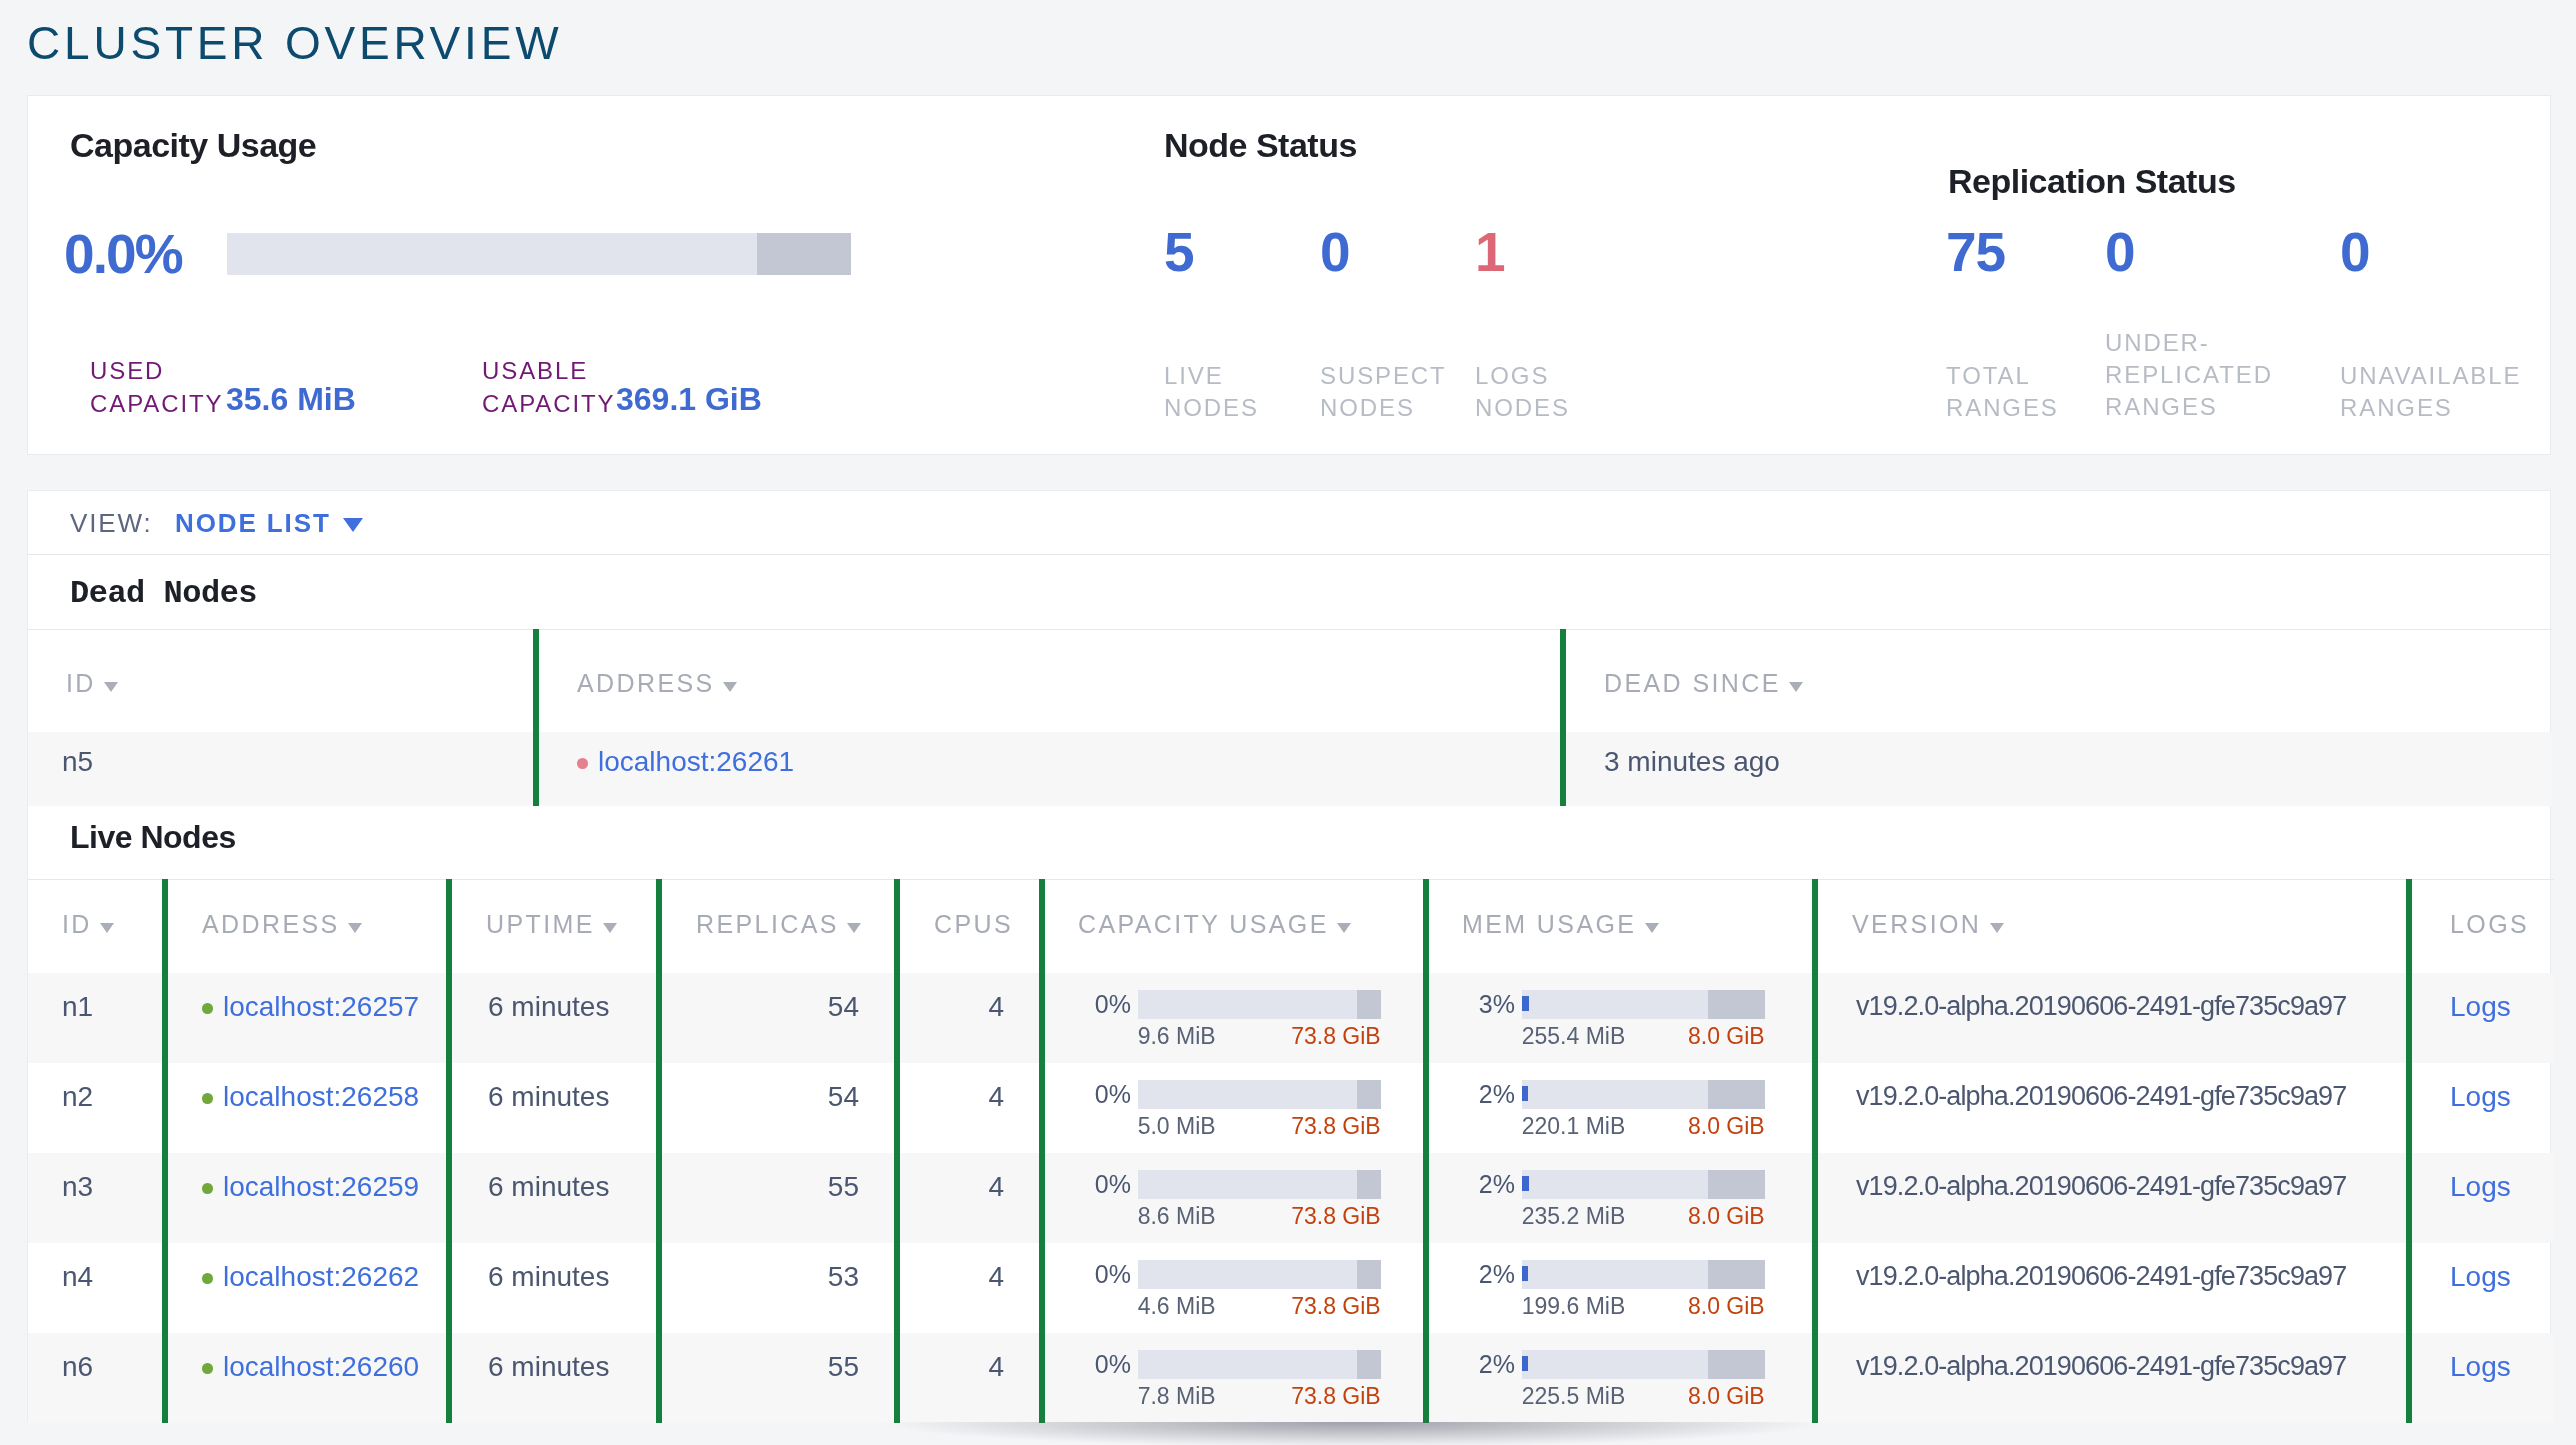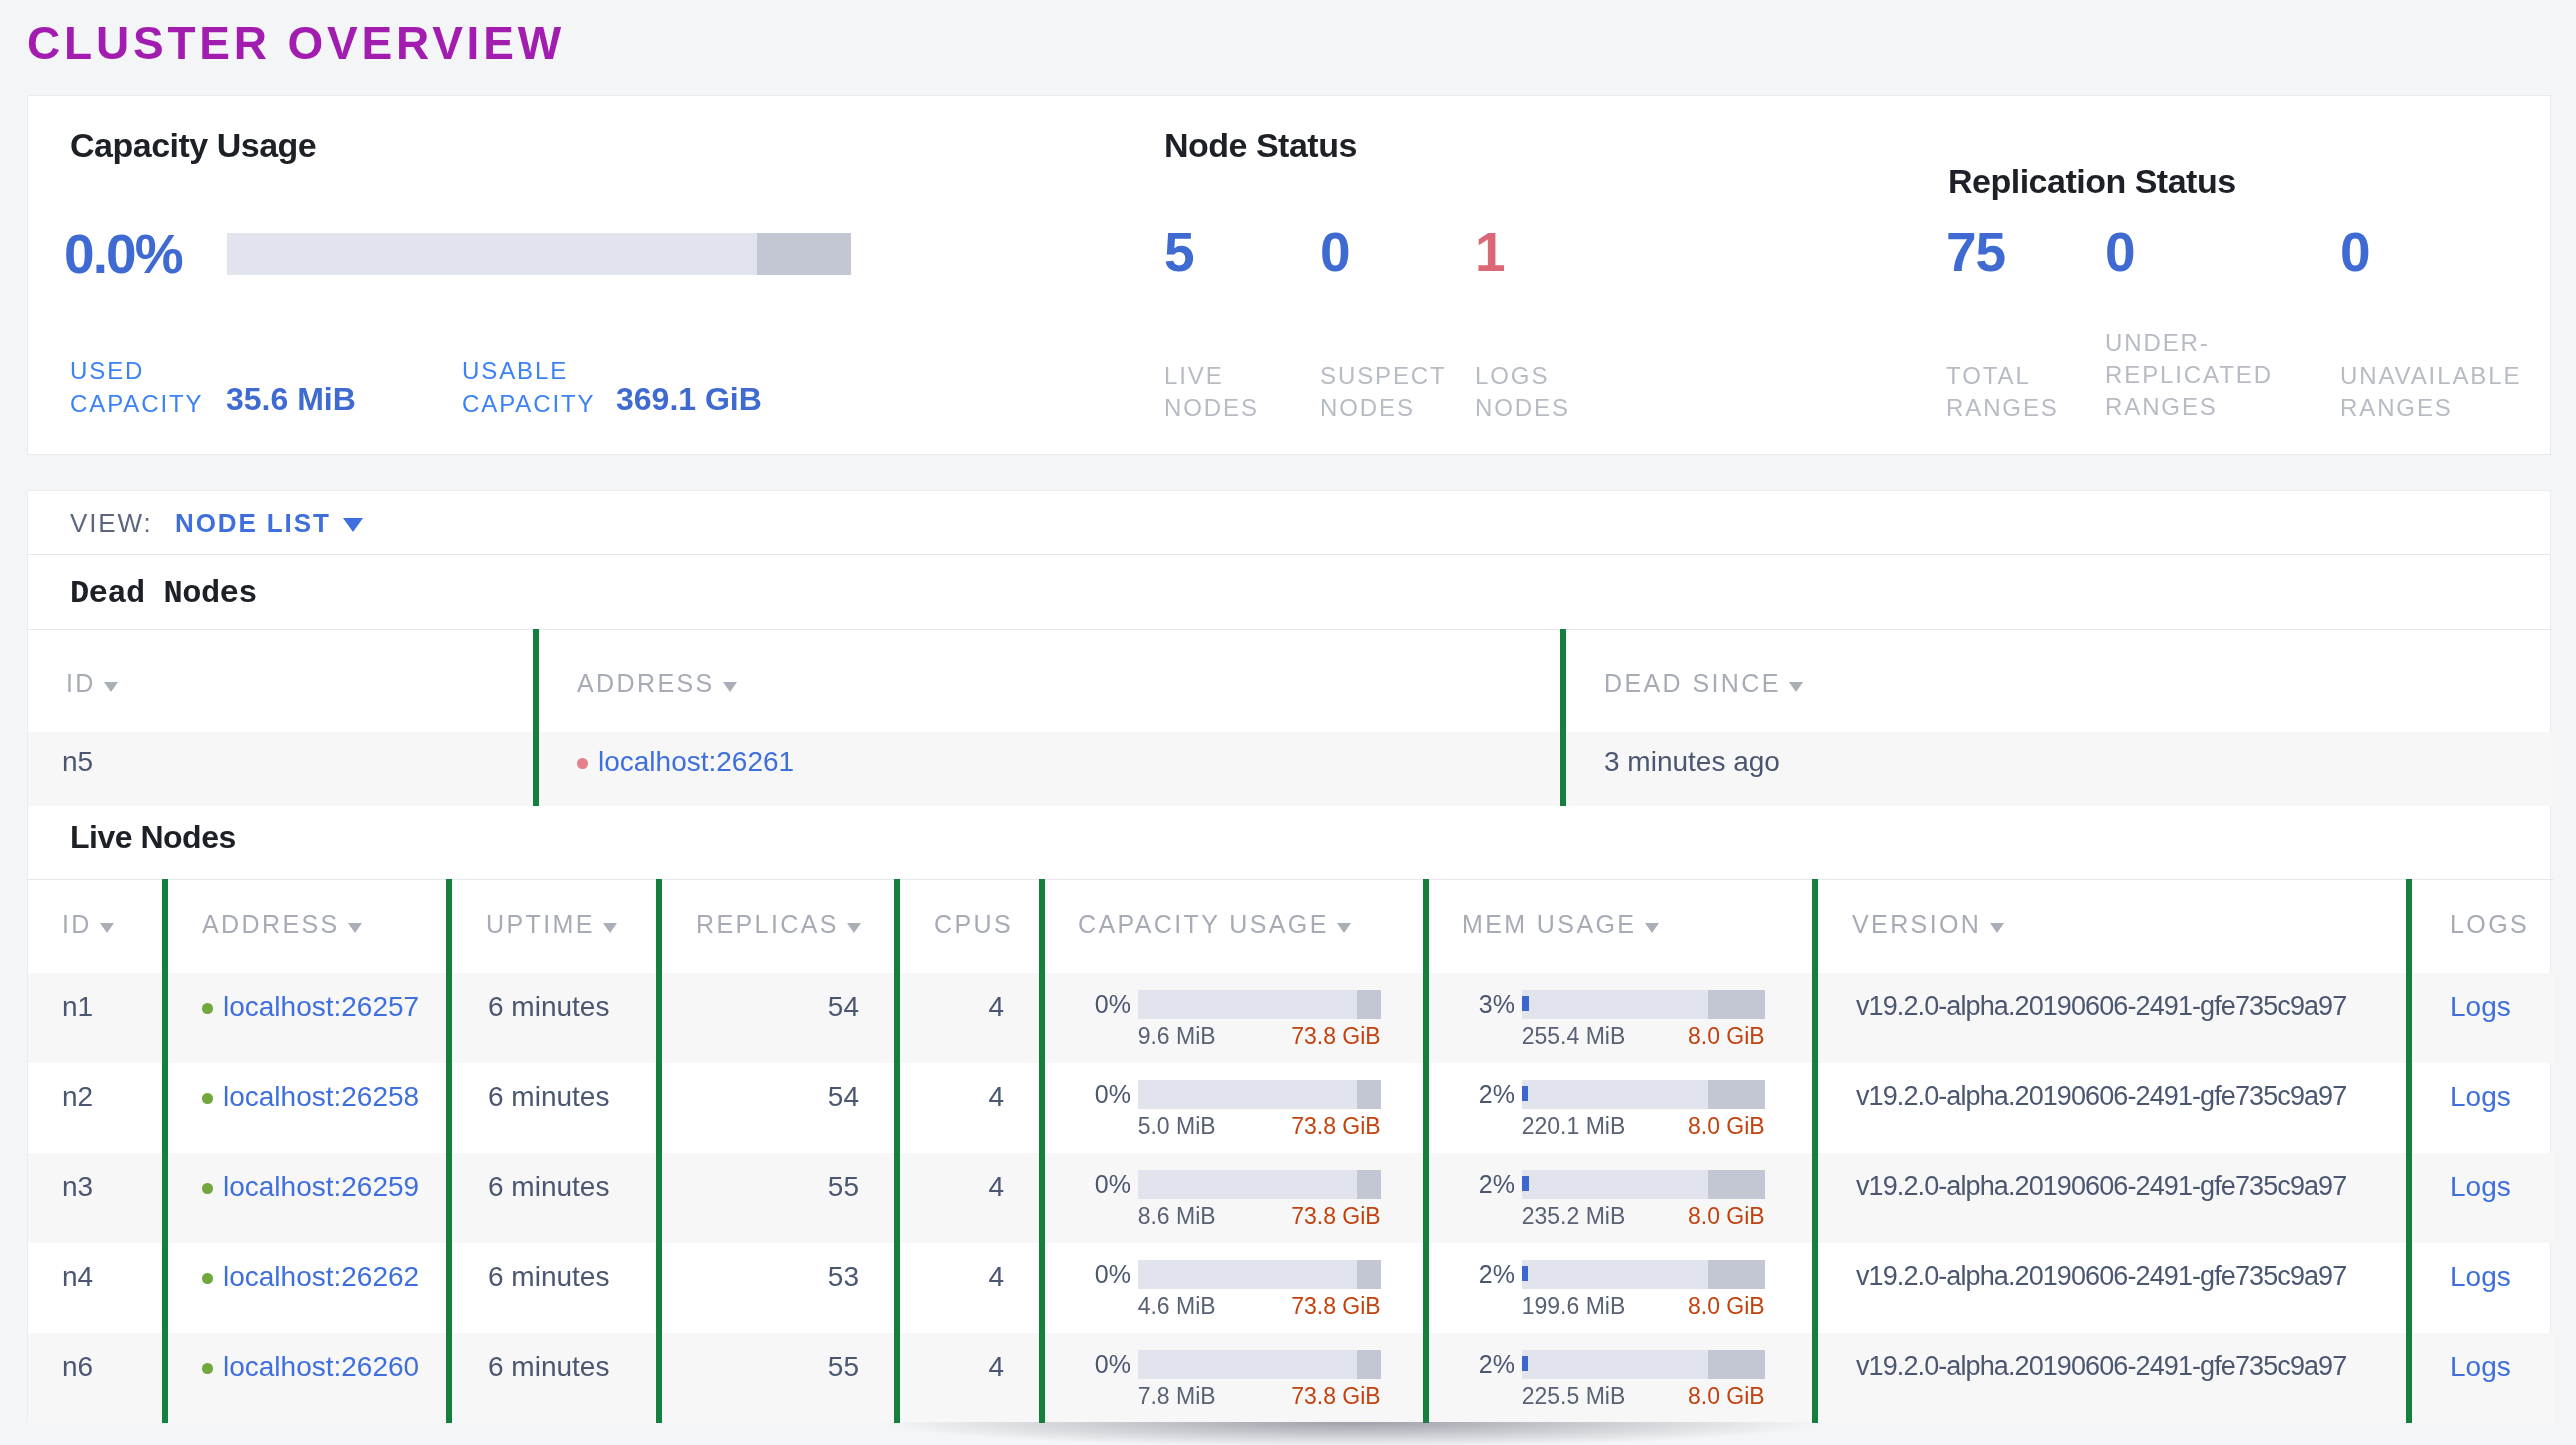--- a/index.html
+++ b/index.html
@@ -6,22 +6,22 @@
   html,body { width:2576px; height:1446px; overflow:hidden; }
   body {
     position:relative;
     background:#f4f5f7;
     font-family:"Liberation Sans", sans-serif;
     color:#4b5670;
   }
   
   .page-title {
     position:absolute; left:27px; top:15.3px;
-    font-size:46px; line-height:57px; font-weight:bold;
-    letter-spacing:3.8px; color:#a21caf;
+    font-size:46px; line-height:57px; font-weight:normal;
+    letter-spacing:3.8px; color:#0c4a6e;
   }
   
   .card {
     position:absolute; left:27px; top:95px; width:2524px; height:360px;
     background:#fff; border:1px solid #e9eaed;
   }
   .card h2 {
     position:absolute; top:28px;
     font-size:34px; line-height:42px; font-weight:bold;
     letter-spacing:-0.5px; color:#1d2127;
@@ -52,21 +52,22 @@
     position:absolute; top:0; width:1.9px; height:11.5px; background:#5f6c87;
   }
   .cap-axis .tick-label {
     position:absolute; top:9.5px;
     transform:translateX(-50%);
     font-size:25px; color:#5f6c87; white-space:nowrap;
   }
   .legend-label {
     position:absolute; top:258px;
     font-size:24px; line-height:33px; letter-spacing:1.9px;
-    color:#3b82f6;
+    color:#701a75;
+    margin-left:20px;
   }
   .legend-value {
     position:absolute; top:286px;
     font-size:32px; line-height:34px; font-weight:bold;
     color:var(--blue);
   }
   .lbl-used   { left:42px; }
   .val-used   { left:198px; }
   .lbl-usable { left:434px; }
   .val-usable { left:588px; }

